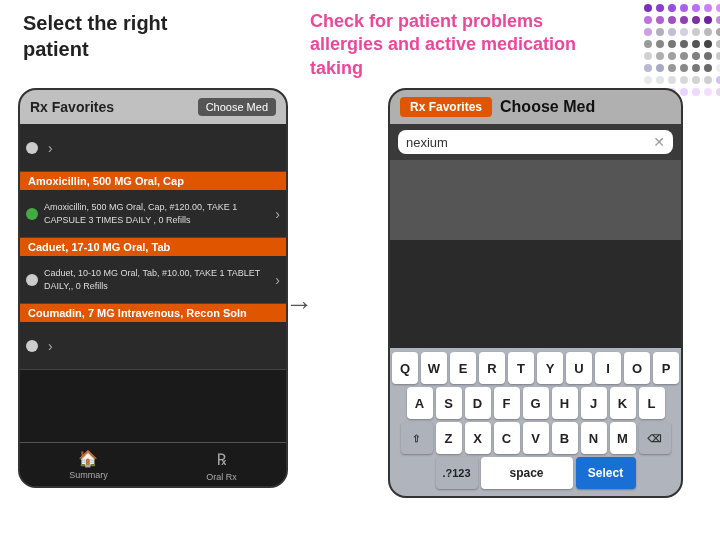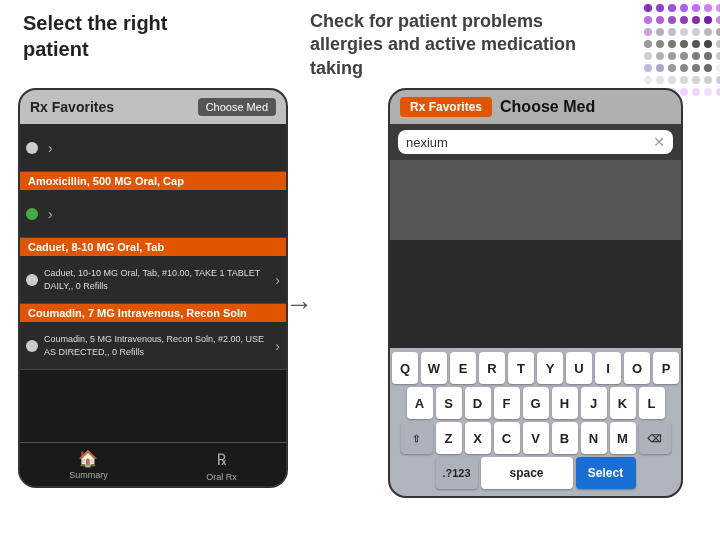--- a/index.html
+++ b/index.html
@@ -23,21 +23,21 @@
       width: 210px;
       line-height: 1.3;
     }
 
     .top-center-text {
       position: absolute;
       top: 10px;
       left: 310px;
       font-size: 18px;
       font-weight: bold;
-      color: #404040;
+      color: #ec4899;
       width: 300px;
       line-height: 1.3;
     }
 
     
     .dot-grid {
       position: absolute;
       top: 0;
       right: 0;
       width: 80px;
@@ -368,34 +368,34 @@
   </div>
 
   <div class="med-item">
     <div class="dot-indicator" style="background:#cccccc;"></div>
     <div class="chevron">›</div>
   </div>
 
   <div class="med-section-header">Amoxicillin, 500 MG Oral, Cap</div>
   <div class="med-item">
     <div class="dot-indicator" style="background:#44aa44;"></div>
+    <div class="med-text">Amoxicillin, 500 MG Oral, Cap, #120.00, TAKE 1 CAPSULE 3 TIMES DAILY , 0 Refills</div>
     <div class="chevron">›</div>
   </div>
 
-  <div class="med-section-header">Caduet, 8-10 MG Oral, Tab</div>
+  <div class="med-section-header">Caduet, 17-10 MG Oral, Tab</div>
   <div class="med-item">
     <div class="dot-indicator" style="background:#cccccc;"></div>
     <div class="med-text">Caduet, 10-10 MG Oral, Tab, #10.00, TAKE 1 TABLET DAILY,, 0 Refills</div>
     <div class="chevron">›</div>
   </div>
 
   <div class="med-section-header">Coumadin, 7 MG Intravenous, Recon Soln</div>
   <div class="med-item">
     <div class="dot-indicator" style="background:#cccccc;"></div>
-    <div class="med-text">Coumadin, 5 MG Intravenous, Recon Soln, #2.00, USE AS DIRECTED,, 0 Refills</div>
     <div class="chevron">›</div>
   </div>
 
   <div class="bottom-nav">
     <div class="bottom-nav-item">
       <span class="nav-icon">🏠</span>
       <span>Summary</span>
     </div>
     <div class="bottom-nav-item">
       <span class="nav-icon">℞</span>

